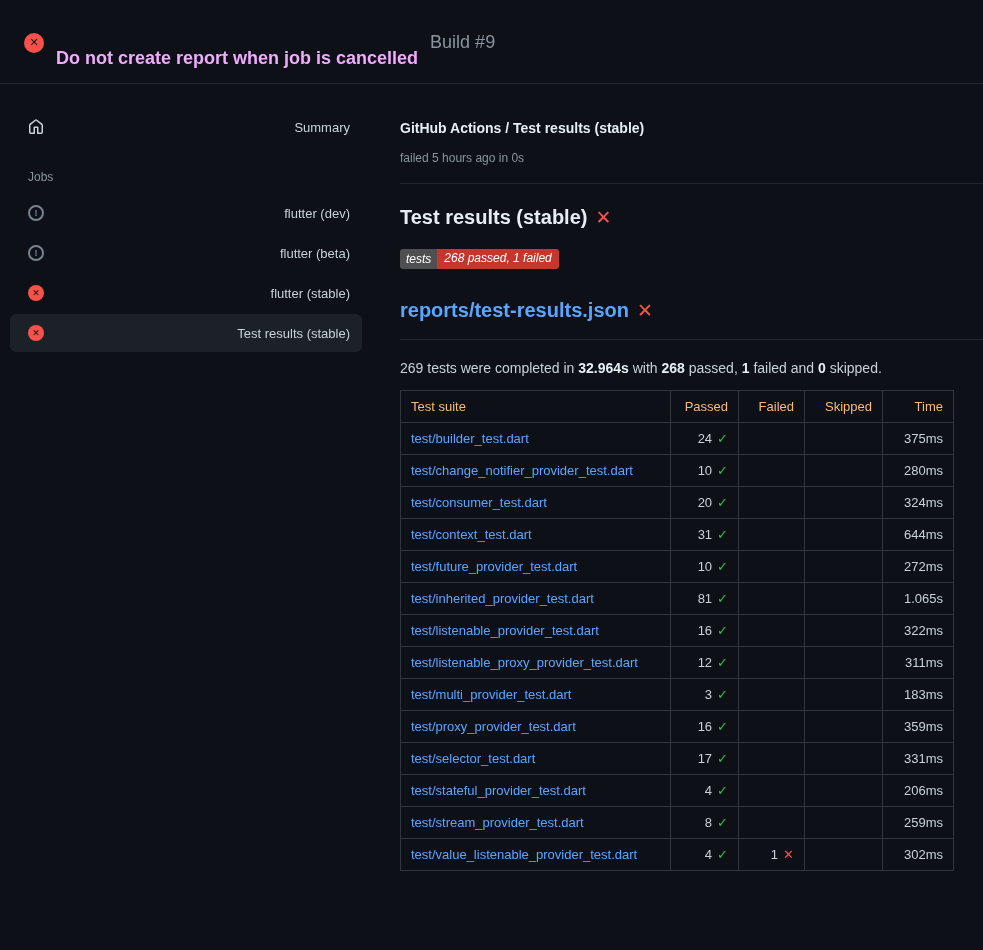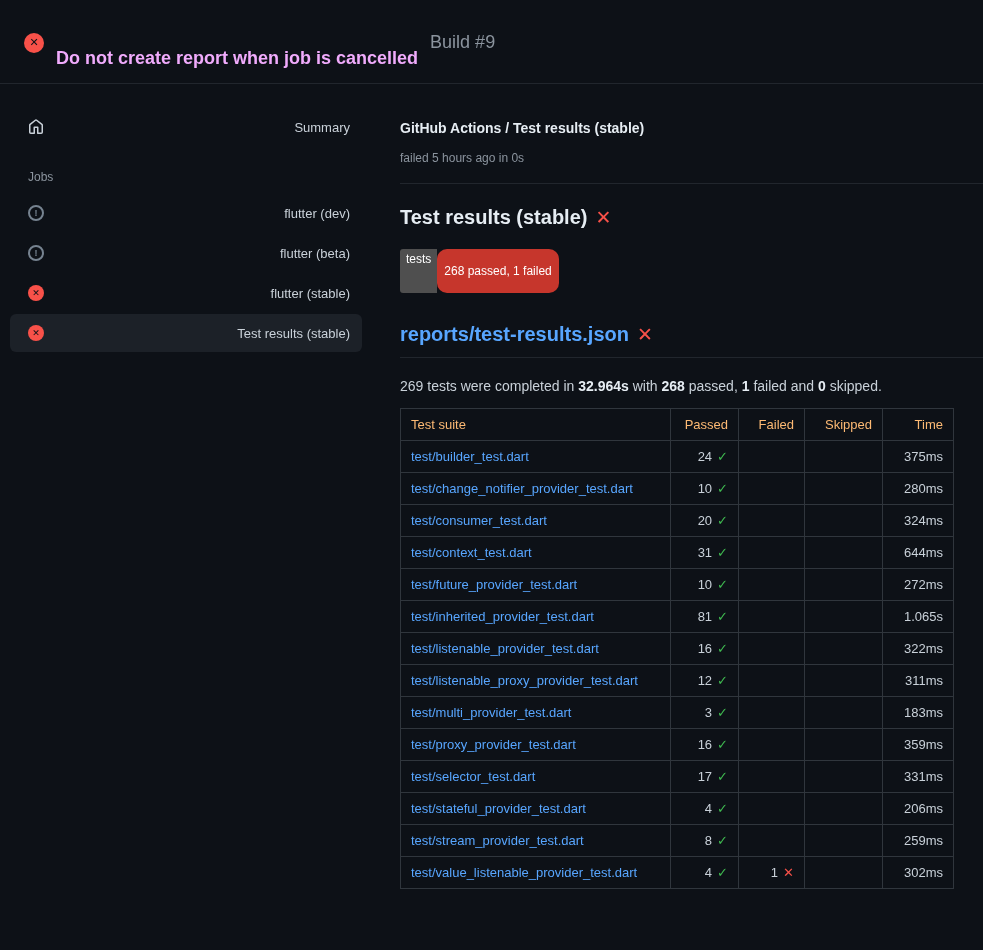--- a/index.html
+++ b/index.html
@@ -55,27 +55,27 @@
   }
   .side-item + .side-item{margin-top:2px;}
   
   .breadcrumb{font-size:14px; font-weight:700; color:#e6edf3;}
   .run-status-text{font-size:12px; color:var(--muted); margin-top:15px;}
   hr.divider{border:none; border-top:1px solid var(--border-subtle); margin:18px 0 0 0;}
   .section-title{font-size:20px; font-weight:700; color:#e6edf3; margin-top:22px;}
   .red-x{color:var(--red); font-weight:700; margin-left:8px; font-size:0.95em;}
   .badge{
     display:inline-flex; margin-top:20px; font-size:12px;
-    border-radius:3px; overflow:hidden; line-height:1;
+    border-radius:3px; overflow:hidden; line-height:1;font-style:italic;
   }
   .badge .badge-label{background:var(--badge-label-bg); color:#fff; padding:4px 6px;}
-  .badge .badge-value{background:var(--badge-value-bg); color:#fff; padding:16px 7px;border-radius:10px;}
+  .badge .badge-value{background:var(--badge-value-bg); color:#fff; padding:3px 7px;}
   .report-heading{
     font-size:20px; font-weight:700; margin-top:30px;
-    padding-bottom:11px; border-bottom:1px solid var(--border-subtle);
+    padding-bottom:17px; border-bottom:1px solid var(--border-subtle);
   }
   .report-heading a{color:var(--link); text-decoration:none; cursor:pointer;}
   .summary-line{font-size:14px; margin-top:20px; color:var(--text);}
   .summary-line b{color:#e6edf3;text-align:center;}
   
   table.results{
     border-collapse:collapse; margin-top:14px;
     font-size:13px; table-layout:fixed; width:553px;
   }
   table.results th, table.results td{

